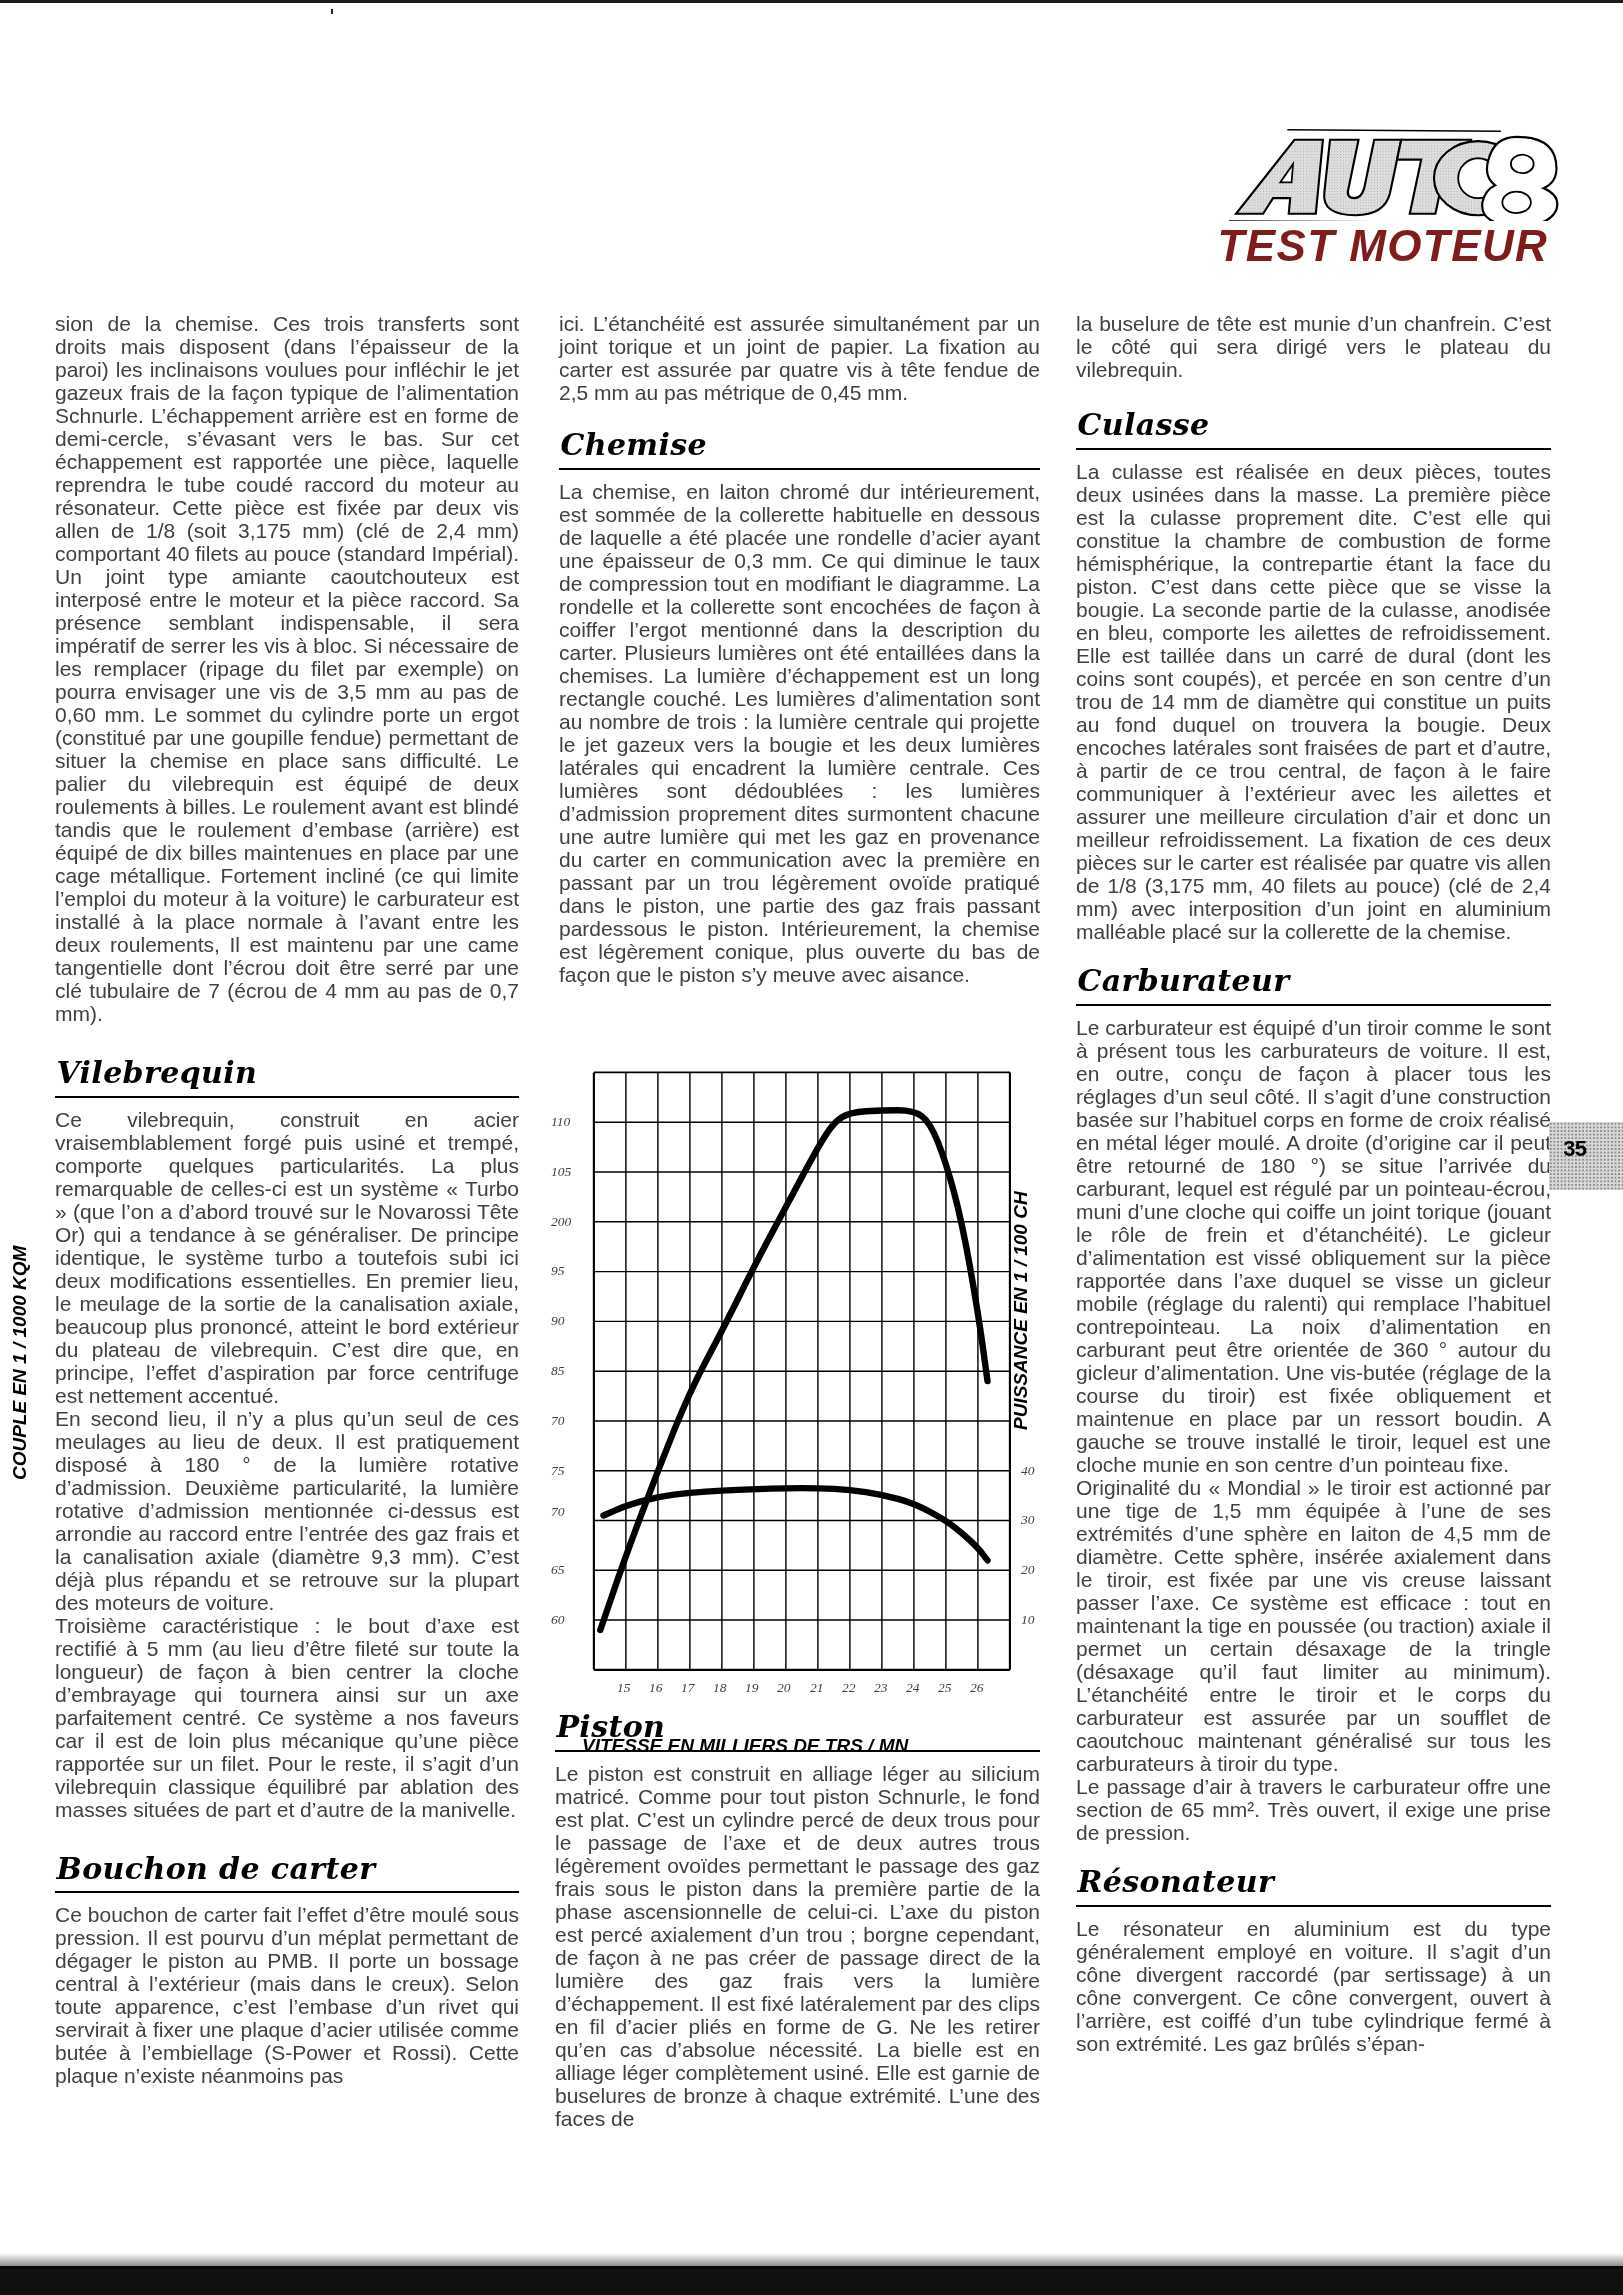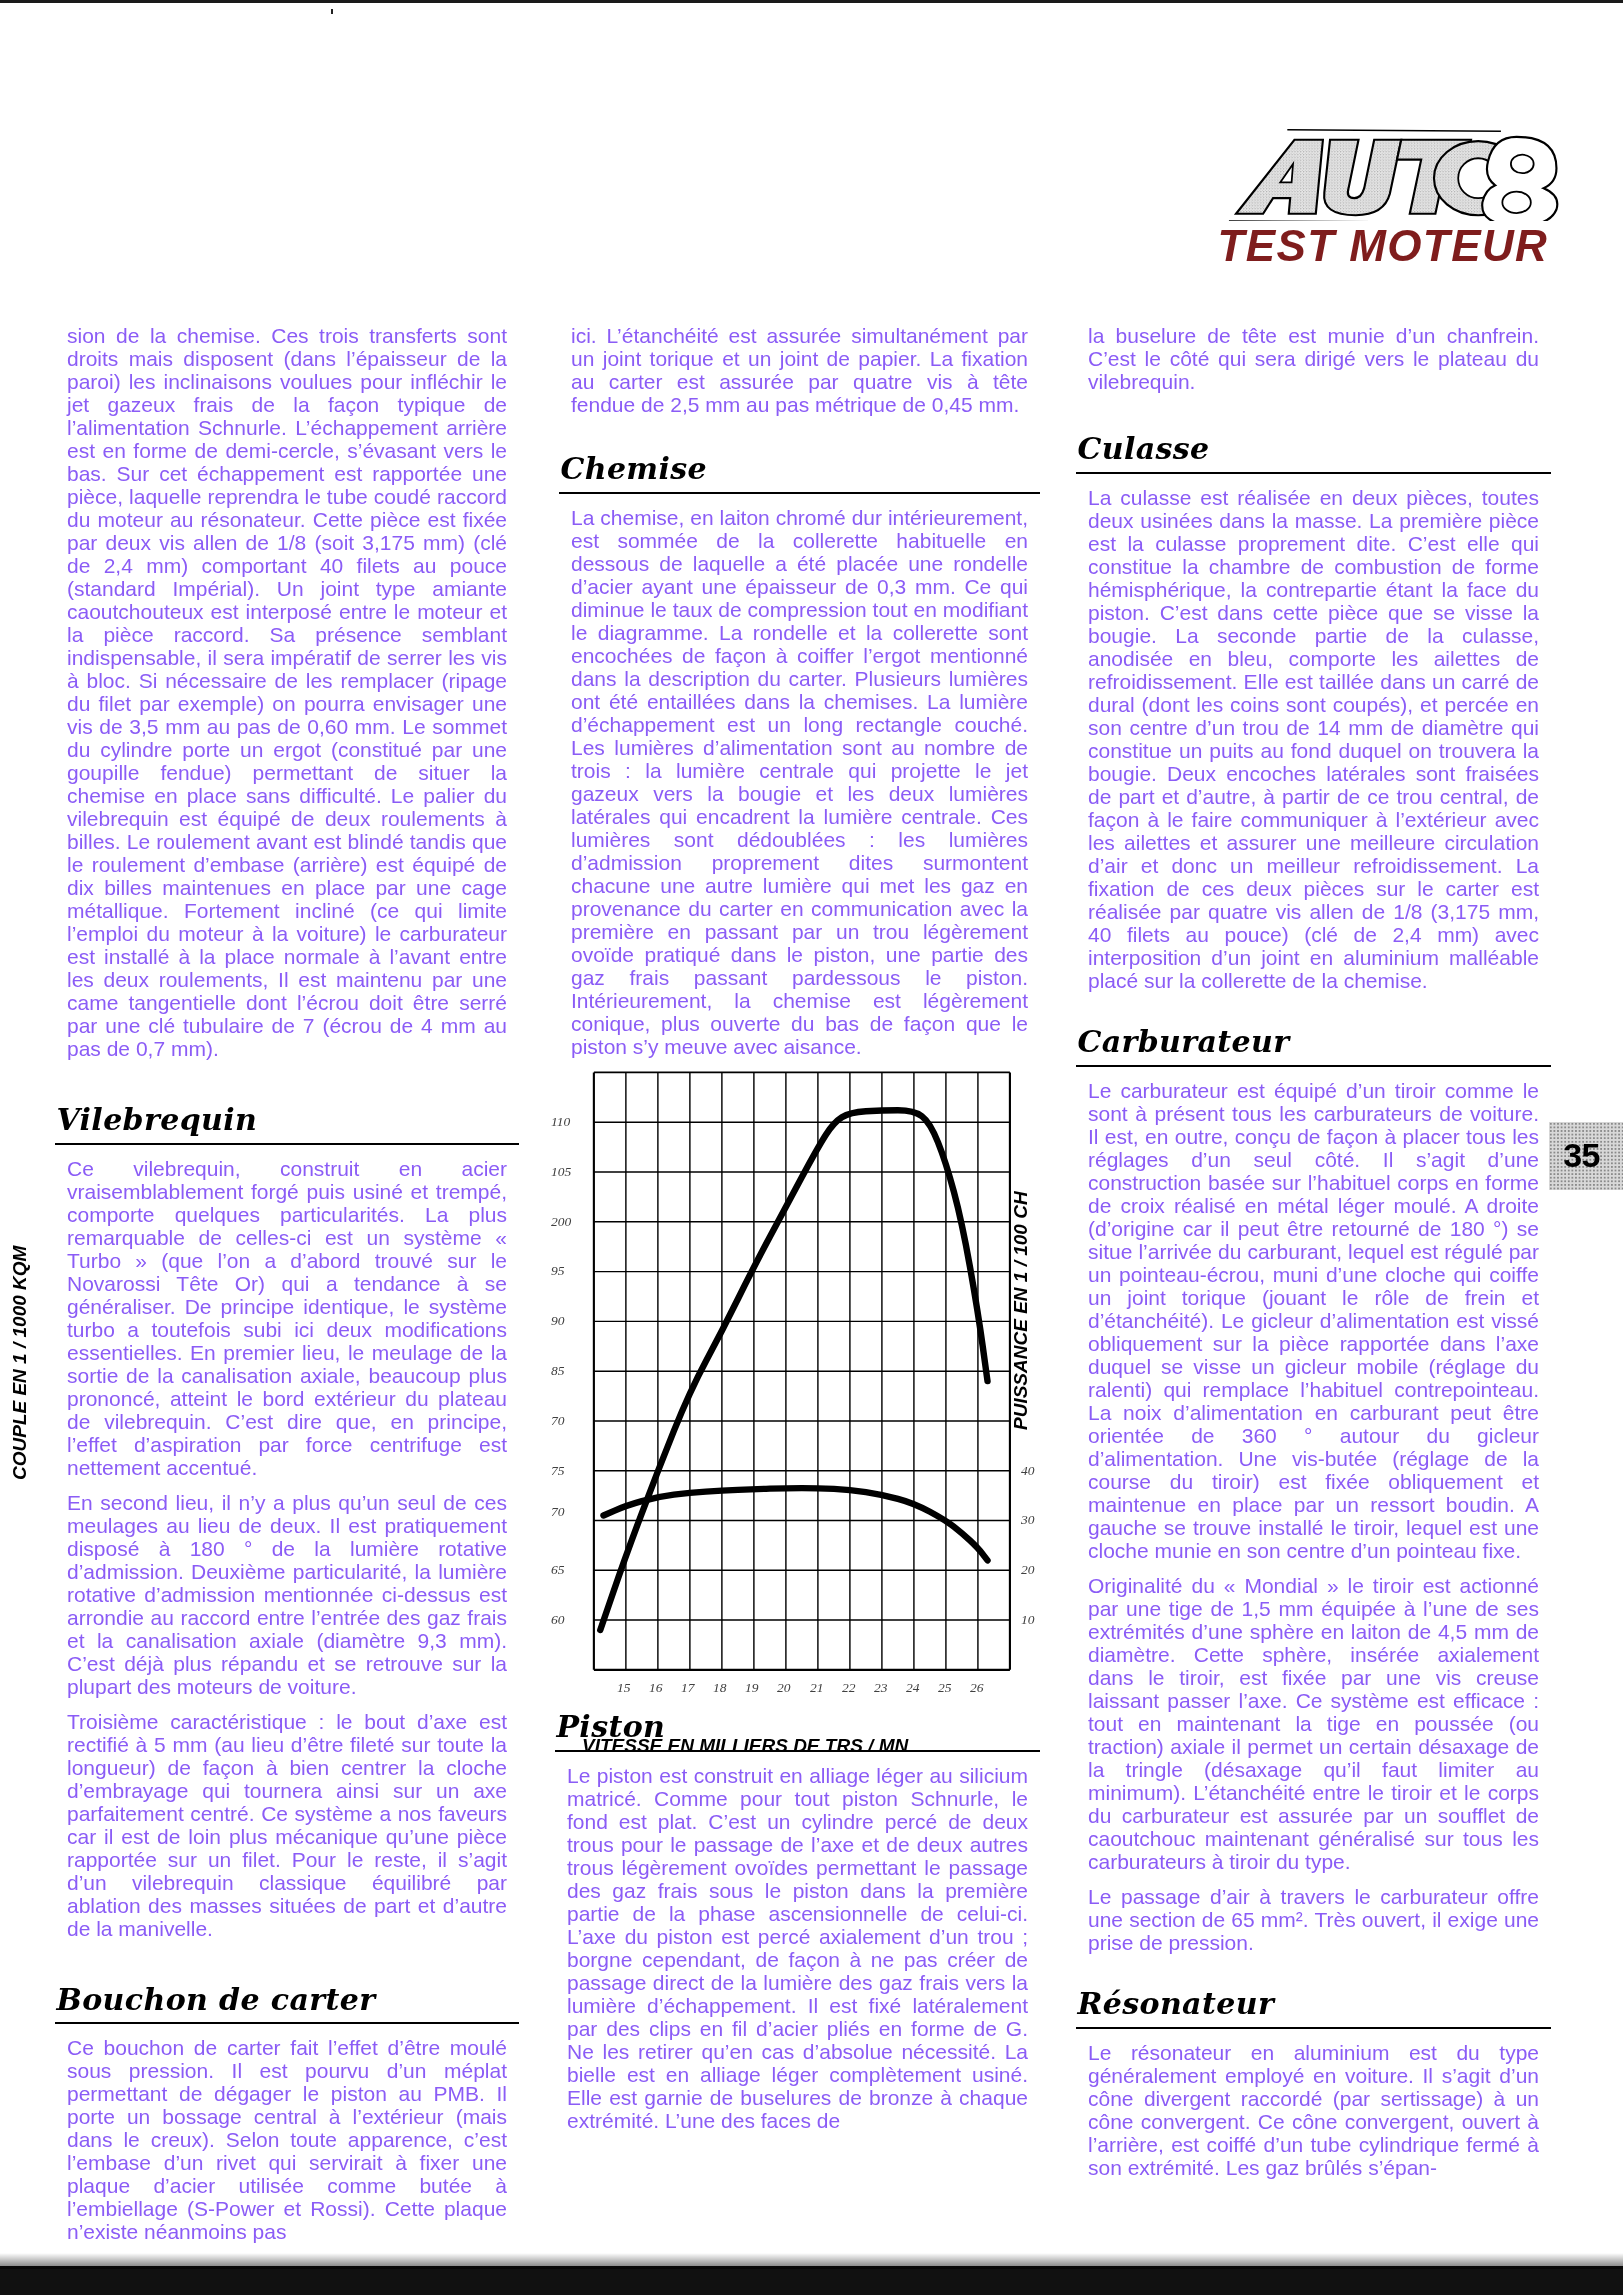--- a/index.html
+++ b/index.html
@@ -25,40 +25,40 @@
     font-family: "Liberation Sans", sans-serif; color: #7f1d1d;
   }
 
   
   .col { position: absolute; top: 312px; }
   .col-left { left: 55px; width: 464px; }
   .col-mid { left: 559px; width: 481px; }
   .col-right { left: 1076px; width: 475px; }
 
   .para {
-    font-size: 21px; line-height: 23px; text-align: justify; margin: 12px;
-    font-family: "Liberation Sans", sans-serif; color: #8b5cf6;
+    font-size: 21px; line-height: 23px; text-align: justify; margin: 0;
+    font-family: "Liberation Sans", sans-serif; color: #404040;
     hyphens: manual;
   }
   .section-title {
     font-family: "DejaVu Serif", "Liberation Serif", serif; font-weight: bold; font-style: italic;
     font-size: 30px; line-height: 34px; margin: 0; padding: 0 0 2.8px 1.4px; color: #000;
     letter-spacing: 0.4px;
   }
   .section-rule { height: 2.1px; background: #000; margin: 2.8px 0 10px 0; }
 
   
   .page-tab {
     position: absolute; left: 1549px; top: 1122px; width: 74px; height: 68px;
     background-color: #d8d8d8;
     background-image: radial-gradient(#8a8a8a 0.7px, transparent 0.9px);
     background-size: 3.6px 3.6px;
   }
   .page-num {
-    position: absolute; left: 14.2px; top: 14.2px; font-size: 34px; font-weight: bold;
+    position: absolute; left: 14.2px; top: 14.2px; font-size: 22px; font-weight: bold;
     font-family: "Liberation Sans", sans-serif; color: #000; letter-spacing: -0.7px;
   }
   .axis-title-left, .axis-title-right {
     position: absolute; font-weight: bold; font-style: italic; font-size: 19px;
     white-space: nowrap; font-family: "Liberation Sans", sans-serif; color: #000;
     transform-origin: left top;
   }
   .axis-title-left { left: 8.5px; top: 1480px; transform: rotate(-90deg); }
   .axis-title-right { left: 1010px; top: 1430px; transform: rotate(-90deg); }
   .tick-label {

